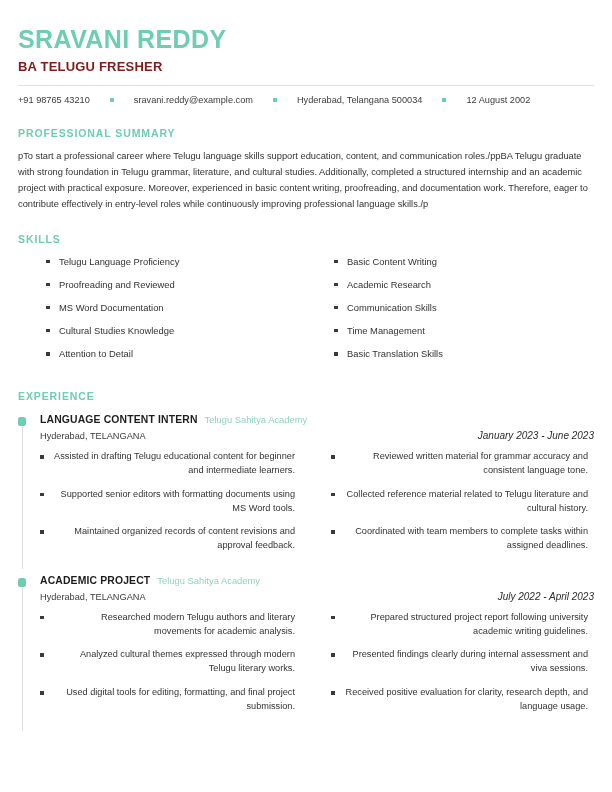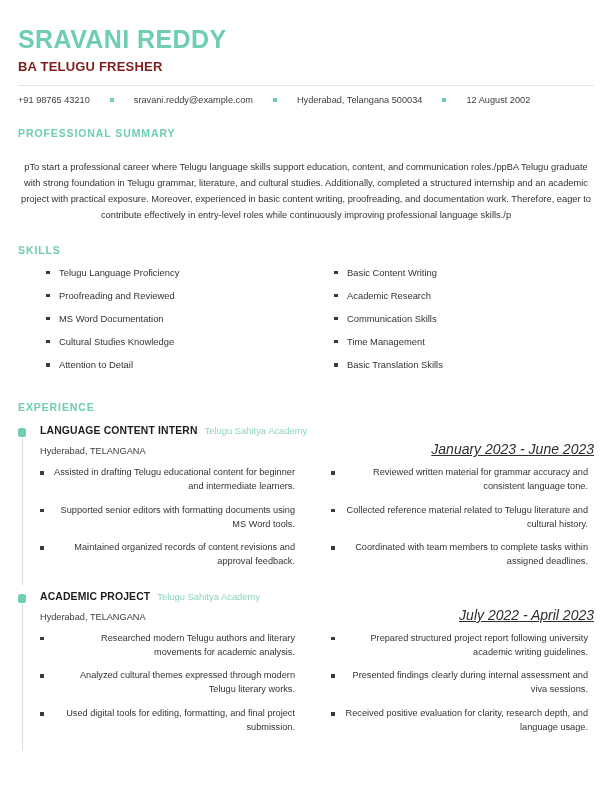--- a/index.html
+++ b/index.html
@@ -69,22 +69,22 @@
     font-weight: bold;
     letter-spacing: 0.9px;
     color: #6ecdb2;
     text-transform: uppercase;
   }
 
   .summary-text {
     font-size: 9.3px;
     line-height: 1.75;
     color: #333333;
-    margin-top: 20px;
-    text-align: center;
+    margin-top: 9px;
+    text-align: left;
   }
 
   
   .skills-wrap {
     display: flex;
     margin-top: 10px;
   }
   .skills-col {
     width: 50%;
     padding-left: 28px;
@@ -152,25 +152,24 @@
     display: flex;
     justify-content: space-between;
     align-items: baseline;
     margin-top: 5px;
   }
   .exp-location {
     font-size: 9.2px;
     color: #3c3c3c;
   }
   .exp-dates {
-    font-size: 14px;
+    font-size: 10px;
     font-style: italic;
     color: #2e2e2e;
     text-align: right;
-    text-decoration: underline;
   }
 
   .exp-bullets {
     display: flex;
     margin-top: 9px;
     text-align: right;
   }
   .exp-bul-col {
     width: 50%;
     padding-right: 22px;

